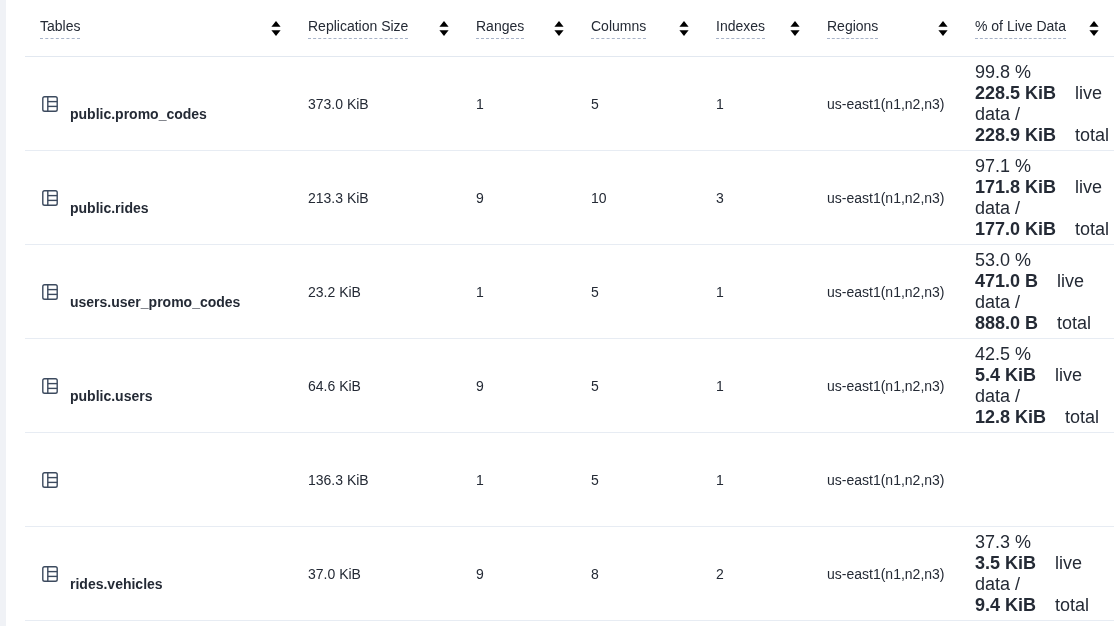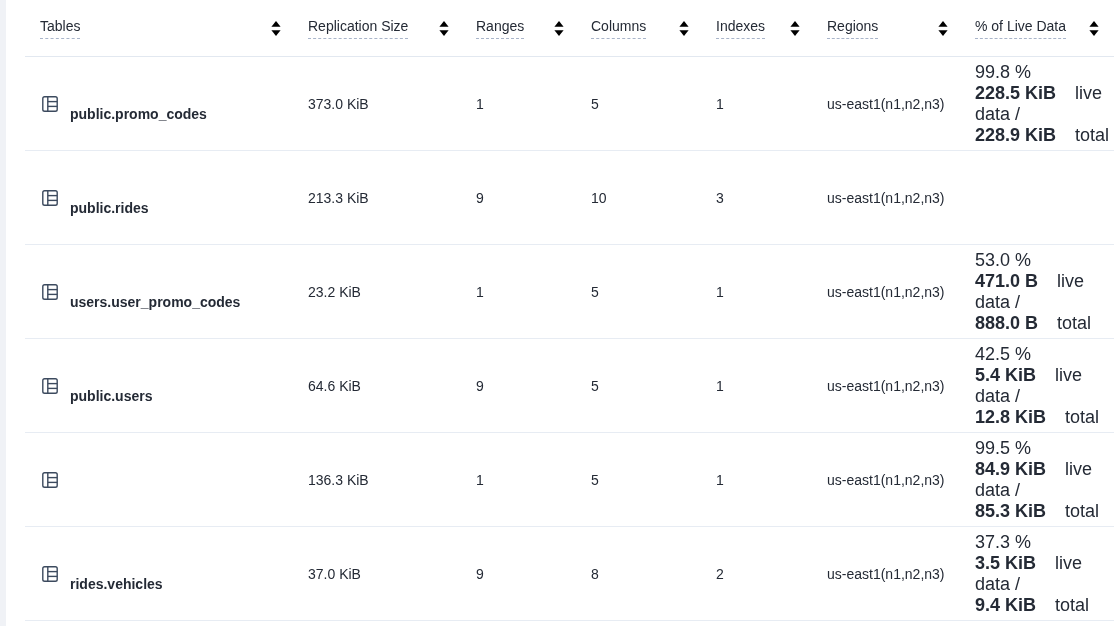--- a/index.html
+++ b/index.html
@@ -147,20 +147,25 @@
             <use href="#table-glyph"></use>
           </svg>
         </span>
       <a class="tname">public.rides</a>
     </div>
     <div class="td">213.3 KiB</div>
     <div class="td">9</div>
     <div class="td">10</div>
     <div class="td">3</div>
     <div class="td">us-east1(n1,n2,n3)</div>
+    <div class="td td-live">
+      <div>97.1 %</div>
+      <div><span class="size-val">171.8 KiB</span><span class="suffix">live data /</span></div>
+      <div><span class="size-val">177.0 KiB</span><span class="suffix">total</span></div>
+    </div>
   </div>
 
   <div class="grid-row tr">
     <div class="td td-name">
       <span class="table-icon">
           <svg width="20" height="20" viewBox="0 0 20 20">
             <use href="#table-glyph"></use>
           </svg>
         </span>
       <a class="tname">users.user_promo_codes</a>
@@ -204,25 +209,20 @@
           <svg width="20" height="20" viewBox="0 0 20 20">
             <use href="#table-glyph"></use>
           </svg>
         </span>
     </div>
     <div class="td">136.3 KiB</div>
     <div class="td">1</div>
     <div class="td">5</div>
     <div class="td">1</div>
     <div class="td">us-east1(n1,n2,n3)</div>
-    <div class="td td-live">
-      <div>99.5 %</div>
-      <div><span class="size-val">84.9 KiB</span><span class="suffix">live data /</span></div>
-      <div><span class="size-val">85.3 KiB</span><span class="suffix">total</span></div>
-    </div>
   </div>
 
   <div class="grid-row tr">
     <div class="td td-name">
       <span class="table-icon">
           <svg width="20" height="20" viewBox="0 0 20 20">
             <use href="#table-glyph"></use>
           </svg>
         </span>
       <a class="tname">rides.vehicles</a>

